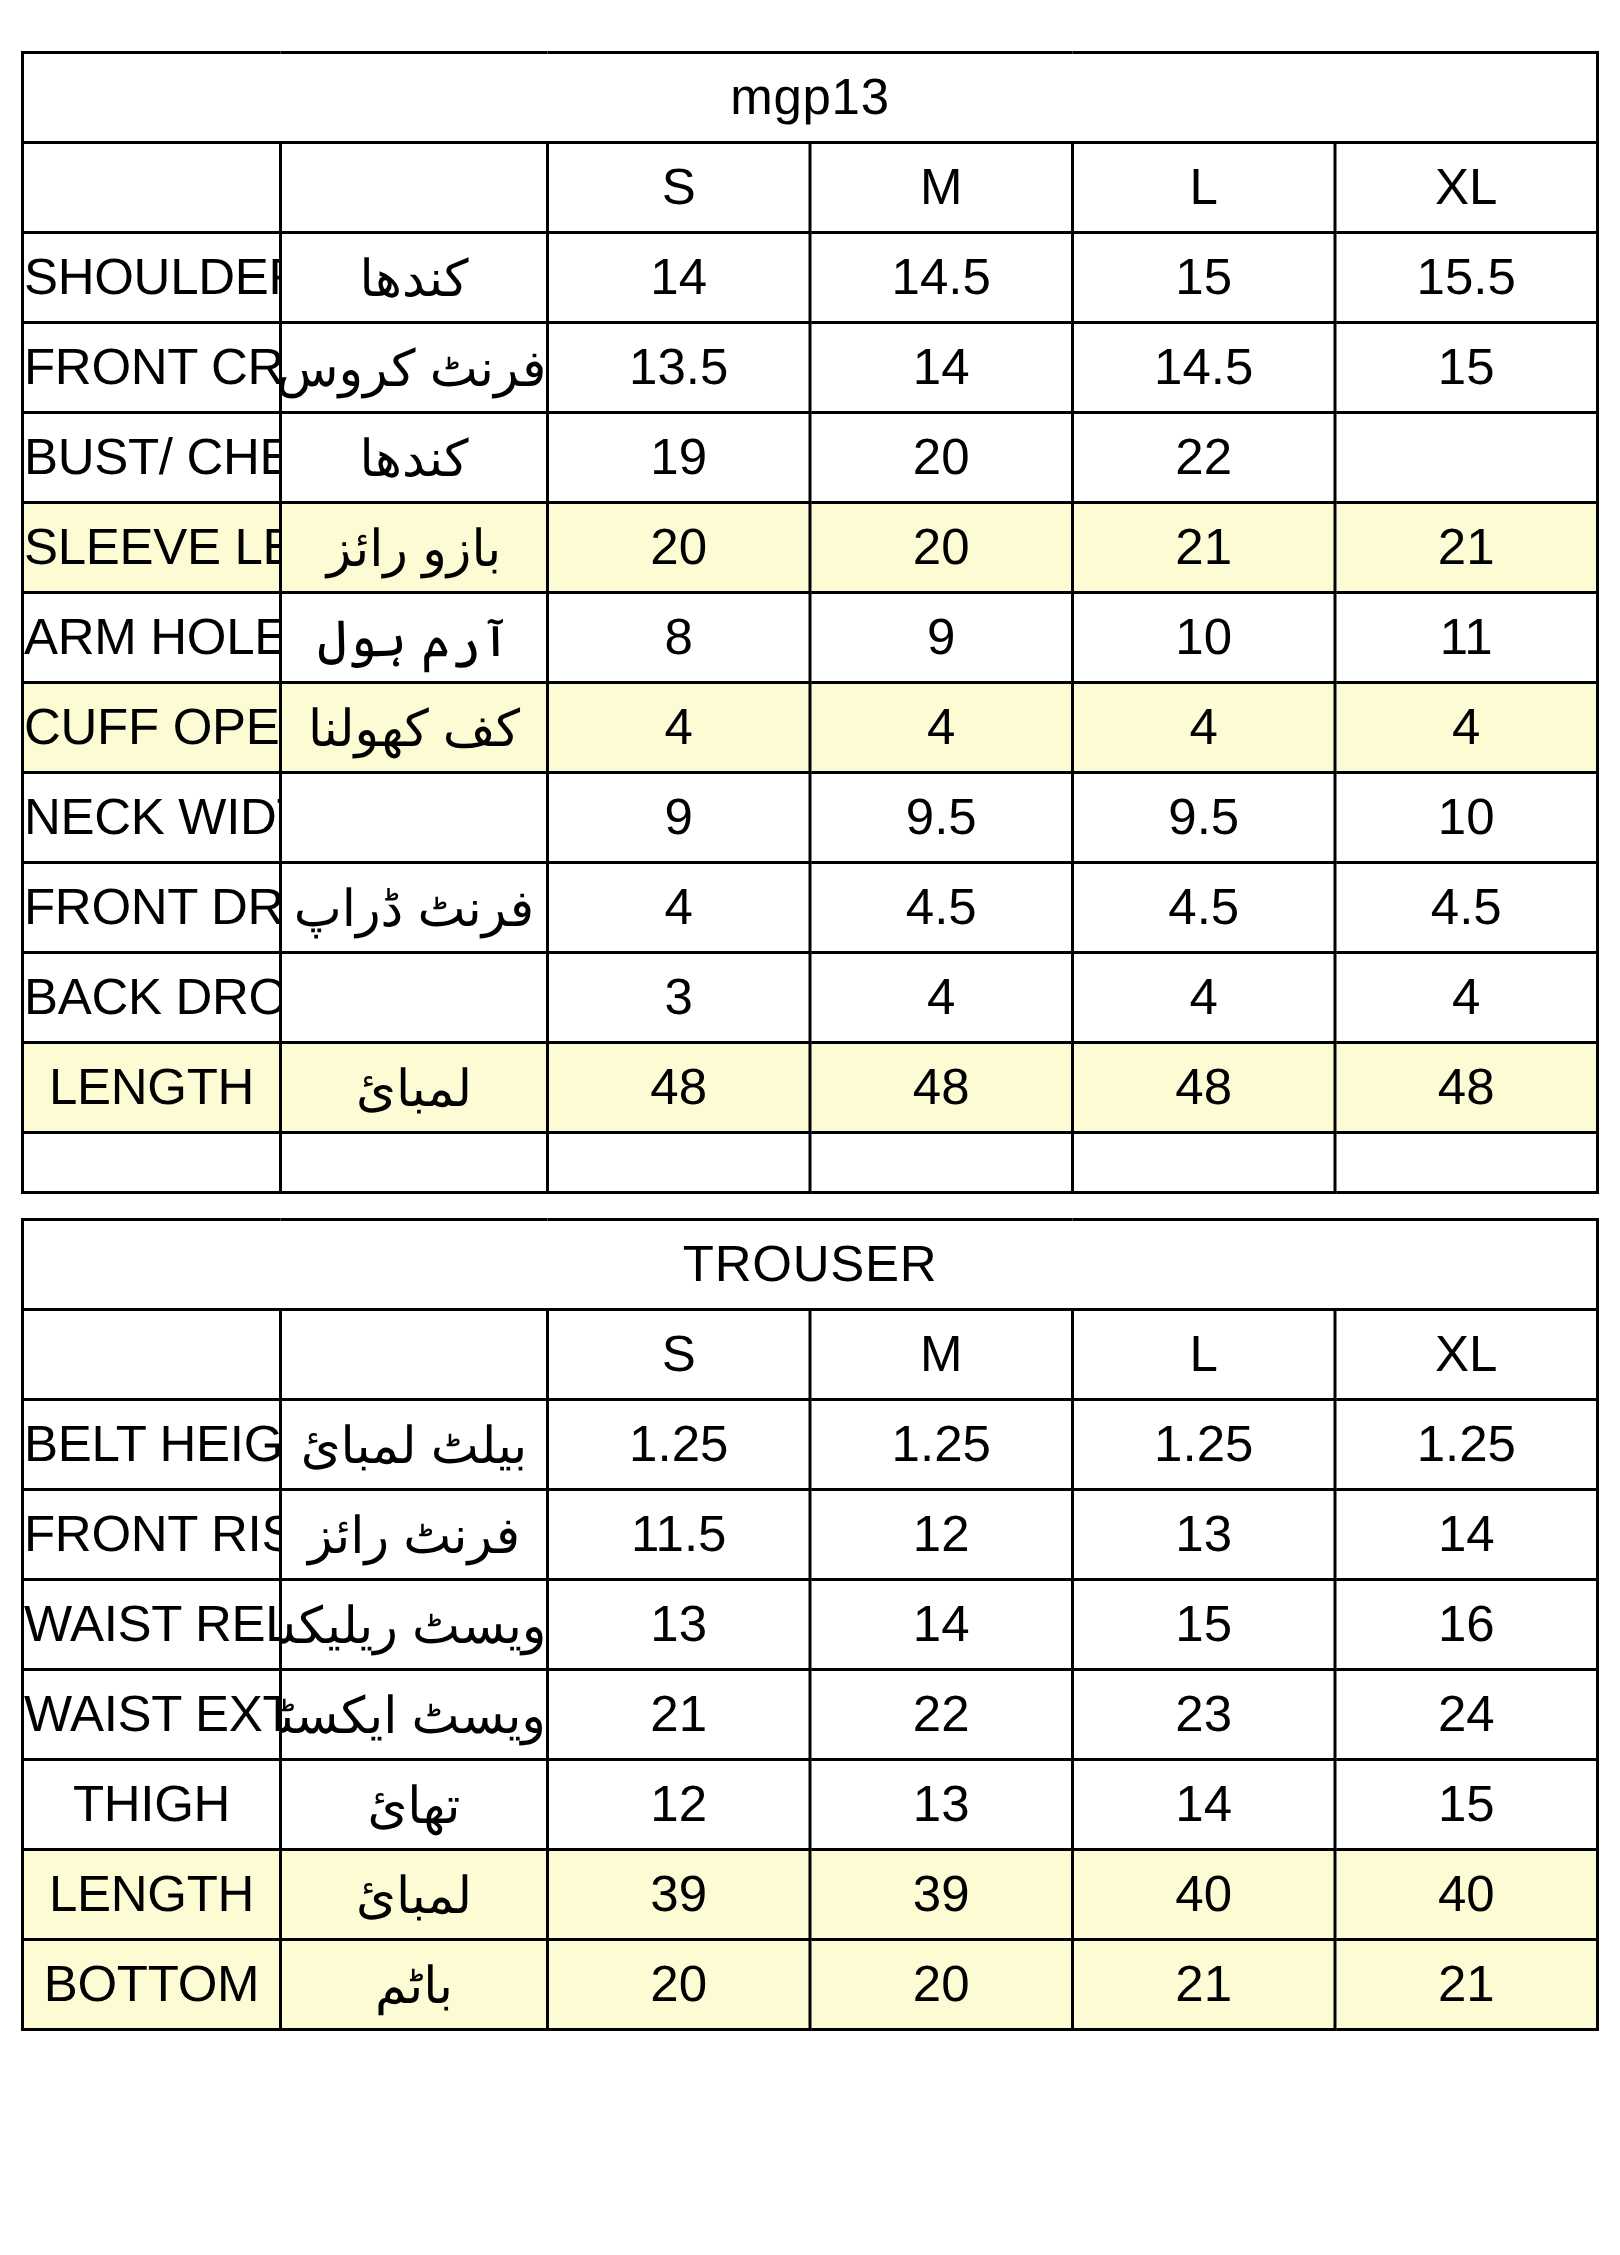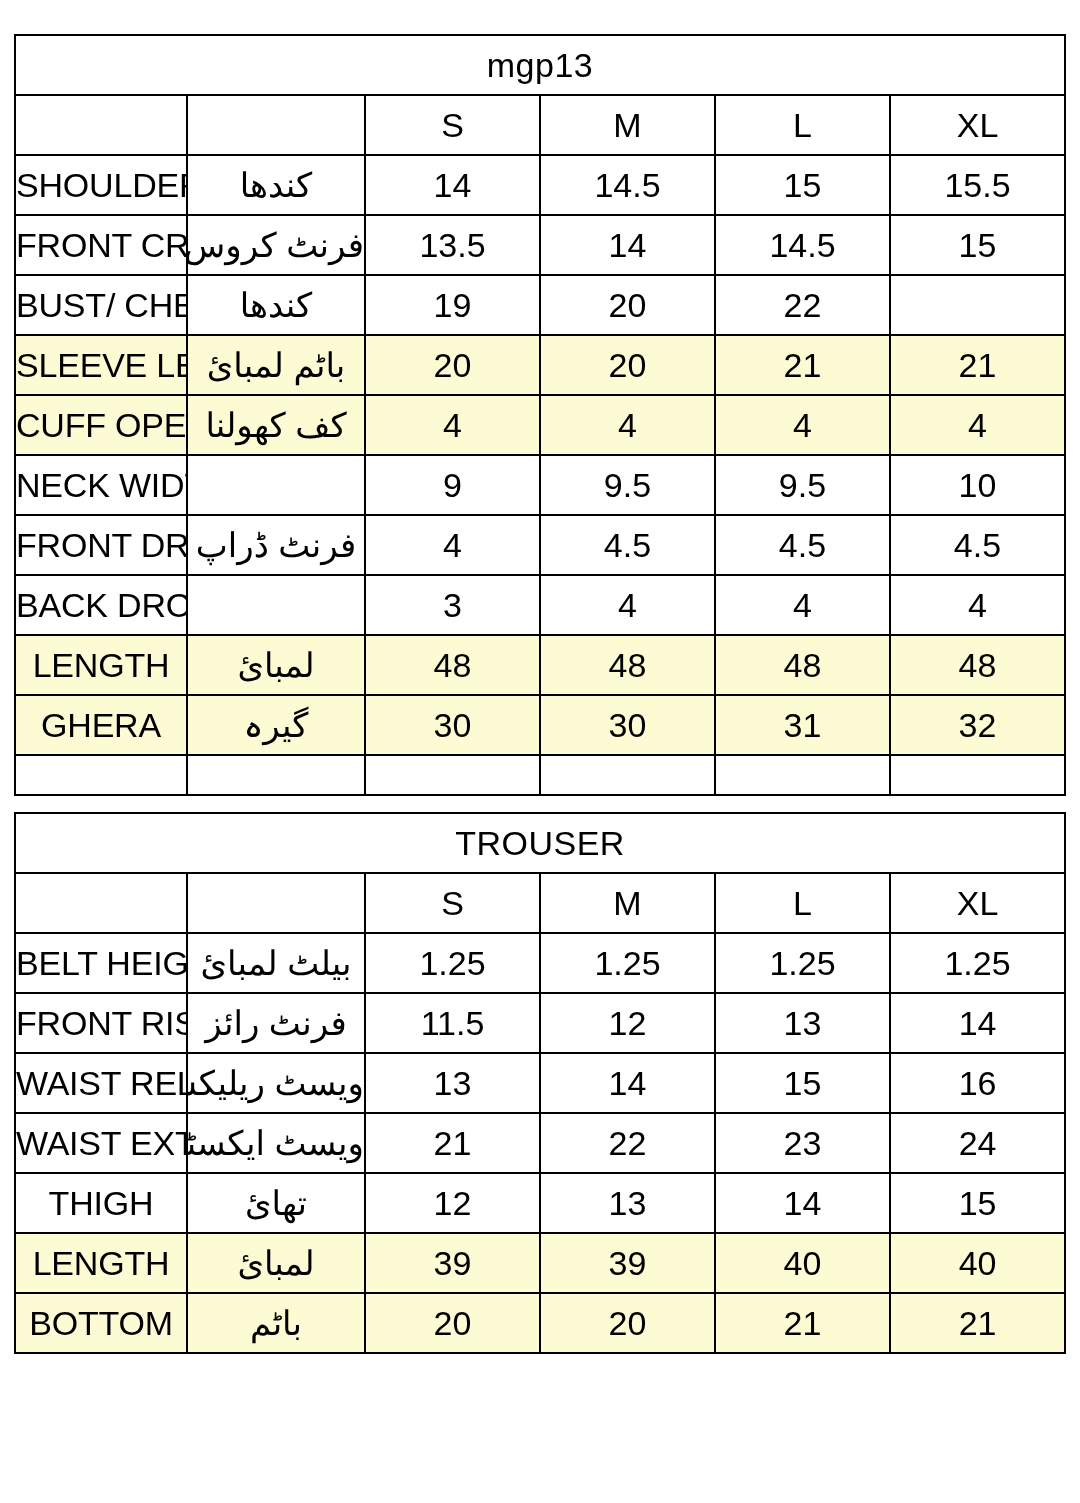--- a/index.html
+++ b/index.html
@@ -126,25 +126,33 @@
       <tr>
         <td class="label">BUST/ CHEST</td>
         <td class="urdu">کندھا</td>
         <td>19</td>
         <td>20</td>
         <td>22</td>
         <td></td>
       </tr>
       <tr class="hl">
         <td class="label">SLEEVE LENGTH</td>
-        <td class="urdu">باٹم لمبائ</td>
-        <td>20</td>
-        <td>20</td>
-        <td>21</td>
-        <td>21</td>
+        <td class="urdu">بازو رائز</td>
+        <td>20</td>
+        <td>20</td>
+        <td>21</td>
+        <td>21</td>
+      </tr>
+      <tr>
+        <td class="label">ARM HOLE</td>
+        <td class="urdu">آرم ہول</td>
+        <td>8</td>
+        <td>9</td>
+        <td>10</td>
+        <td>11</td>
       </tr>
       <tr class="hl">
         <td class="label">CUFF OPENING</td>
         <td class="urdu">کف کھولنا</td>
         <td>4</td>
         <td>4</td>
         <td>4</td>
         <td>4</td>
       </tr>
       <tr>
@@ -172,28 +180,20 @@
         <td>4</td>
       </tr>
       <tr class="hl">
         <td class="label">LENGTH</td>
         <td class="urdu">لمبائ</td>
         <td>48</td>
         <td>48</td>
         <td>48</td>
         <td>48</td>
       </tr>
-      <tr class="hl">
-        <td class="label">GHERA</td>
-        <td class="urdu">گیرہ</td>
-        <td>30</td>
-        <td>30</td>
-        <td>31</td>
-        <td>32</td>
-      </tr>
       <tr class="spacer">
         <td></td>
         <td></td>
         <td></td>
         <td></td>
         <td></td>
         <td></td>
       </tr>
     </tbody>
   </table>

